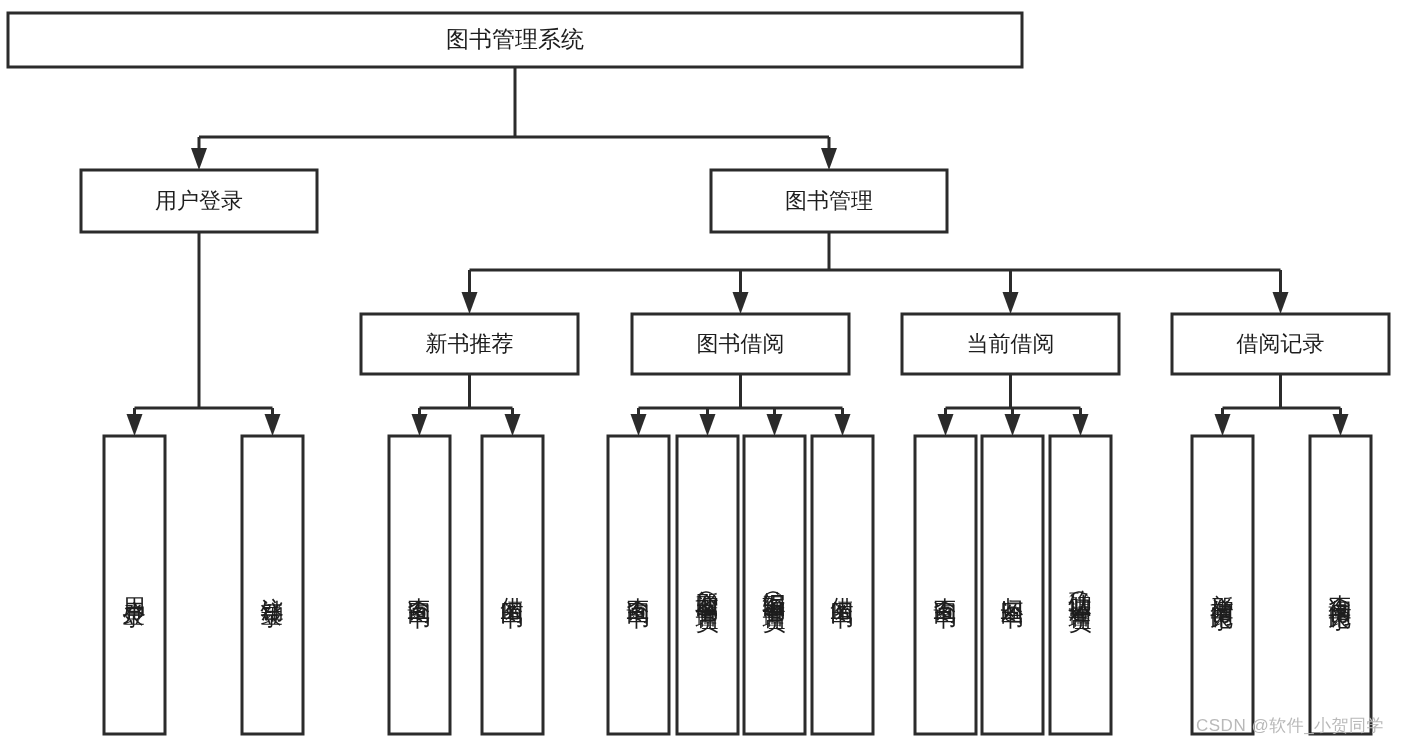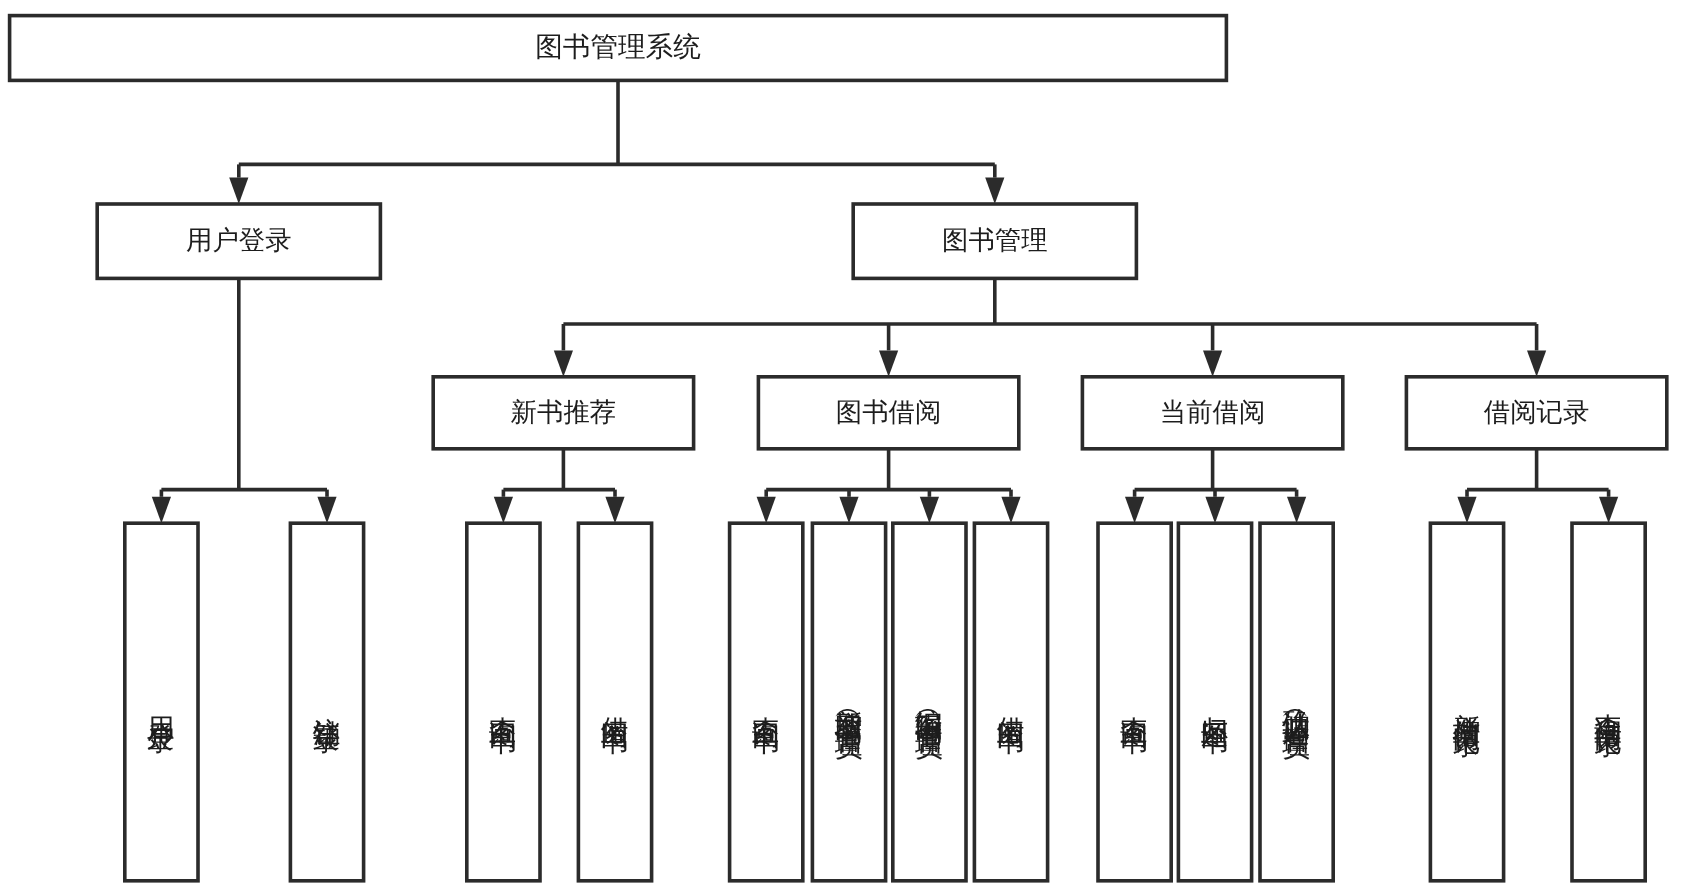--- a/index.html
+++ b/index.html
@@ -207,13 +207,14 @@
       <div class="leaf-label-wrap" style="left: 1050px; top: 436px; width: 61px; height: 298px;">
         <span class="leaf-label">确认归还（管理员）</span>
       </div>
       <div class="leaf-label-wrap" style="left: 1192px; top: 436px; width: 61px; height: 298px;">
         <span class="leaf-label">新增借阅记录</span>
       </div>
       <div class="leaf-label-wrap" style="left: 1310px; top: 436px; width: 61px; height: 298px;">
         <span class="leaf-label">查询借阅记录</span>
       </div>
     </div>
+  <div class="watermark" style="left: 1196px; top: 714px;">CSDN @软件_小贺同学</div>
 </div>
 
 </body></html>

